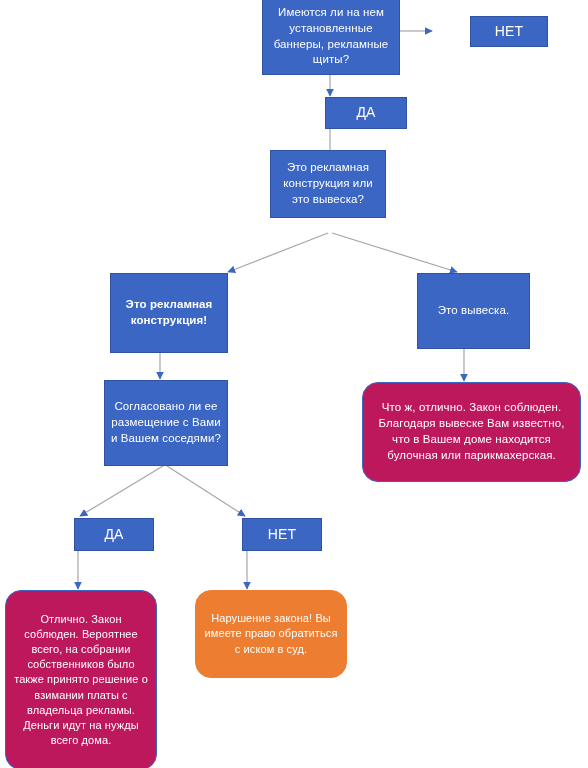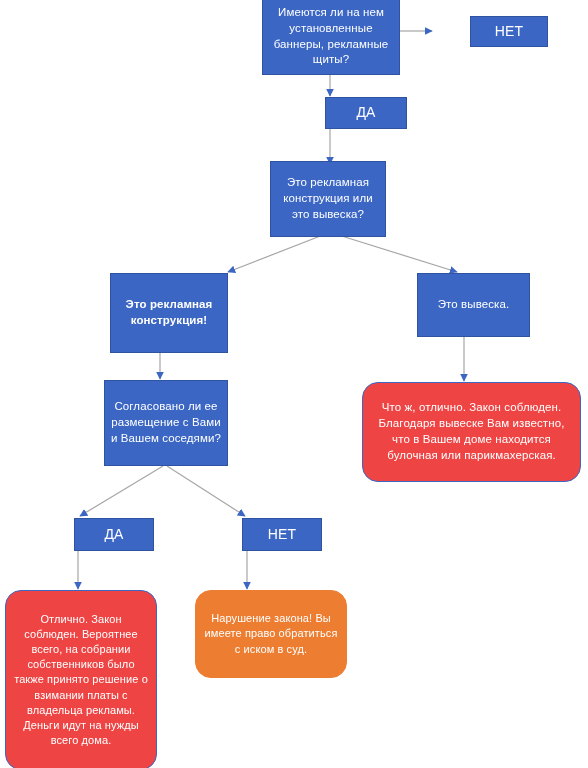--- a/index.html
+++ b/index.html
@@ -26,21 +26,21 @@
     line-height: 1.38;
     white-space: pre-line;
     padding: 2px 6px;
     letter-spacing: 0.1px;
   }
   .rect {
     background: #3B66C4;
     border: 1px solid #2F53A0;
   }
   .rounded {
-    background: #ef4444;
+    background: #be185d;
     border: 1px solid #3B66C4;
     border-radius: 16px;
   }
   .rounded.orange {
     background: #ED7D31;
     border: 1px solid #ED7D31;
   }
   .small-label {
     font-size: 14px;
     margin-left: 36px;
@@ -117,25 +117,25 @@
       <line x1="247" y1="551" x2="247" y2="589" stroke="#A6A6A6" stroke-width="1.2" marker-end="url(#arrowBlue)"></line>
     </g>
   </svg>
 
   <div class="node rect body-text" style="left:262px; top:-2px; width:138px; height:77px;">Имеются ли на нем установленные баннеры, рекламные щиты?</div>
 
   <div class="node rect small-label" style="left:434px; top:16px; width:78px; height:31px;">НЕТ</div>
 
   <div class="node rect small-label" style="left:289px; top:97px; width:82px; height:32px;">ДА</div>
 
-  <div class="node rect body-text" style="left:270px; top:161px; width:116px; height:76px;">Это рекламная конструкция или это вывеска?</div>
+  <div class="node rect body-text" style="left:270px; top:150px; width:116px; height:68px;">Это рекламная конструкция или это вывеска?</div>
 
   <div class="node rect body-text" style="left:110px; top:273px; width:118px; height:80px;font-weight:bold;">Это рекламная конструкция!</div>
 
-  <div class="node rect body-text" style="left:417px; top:273px; width:113px; height:64px;">Это вывеска.</div>
+  <div class="node rect body-text" style="left:417px; top:273px; width:113px; height:76px;">Это вывеска.</div>
 
   <div class="node rect body-text" style="left:104px; top:380px; width:124px; height:86px;">Согласовано ли ее размещение с Вами и Вашем соседями?</div>
 
   <div class="node rounded body-text" style="left:362px; top:382px; width:219px; height:100px;">Что ж, отлично. Закон соблюден. Благодаря вывеске Вам известно, что в Вашем доме находится булочная или парикмахерская.</div>
 
   <div class="node rect small-label" style="left:38px; top:518px; width:80px; height:33px;">ДА</div>
 
   <div class="node rect small-label" style="left:206px; top:518px; width:80px; height:33px;">НЕТ</div>
 
   <div class="node rounded body-text-sm" style="left:5px; top:590px; width:152px; height:180px;">Отлично. Закон соблюден. Вероятнее всего, на собрании собственников было также принято решение о взимании платы с владельца рекламы.  Деньги идут на нужды всего дома.</div>

